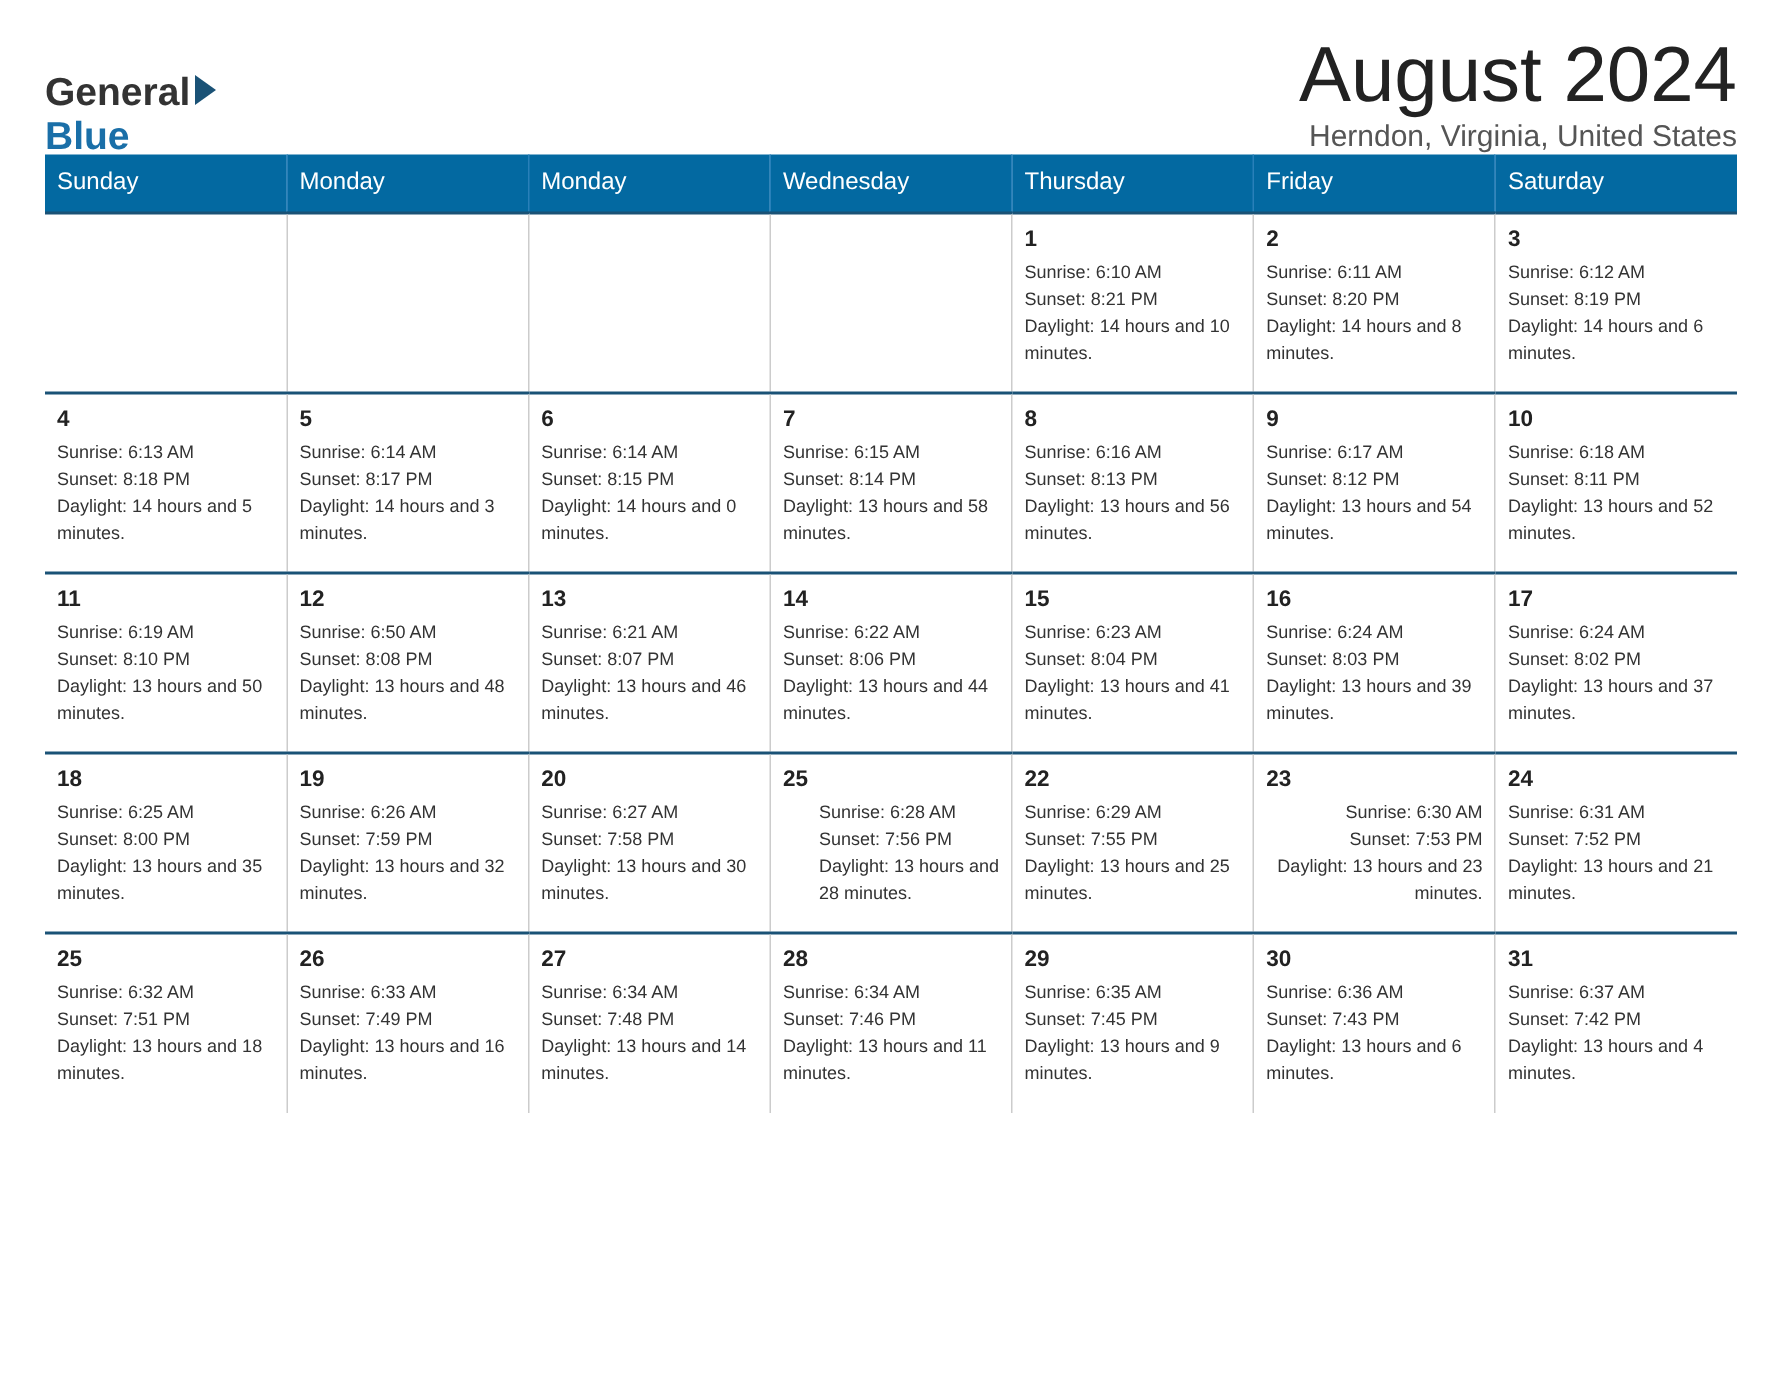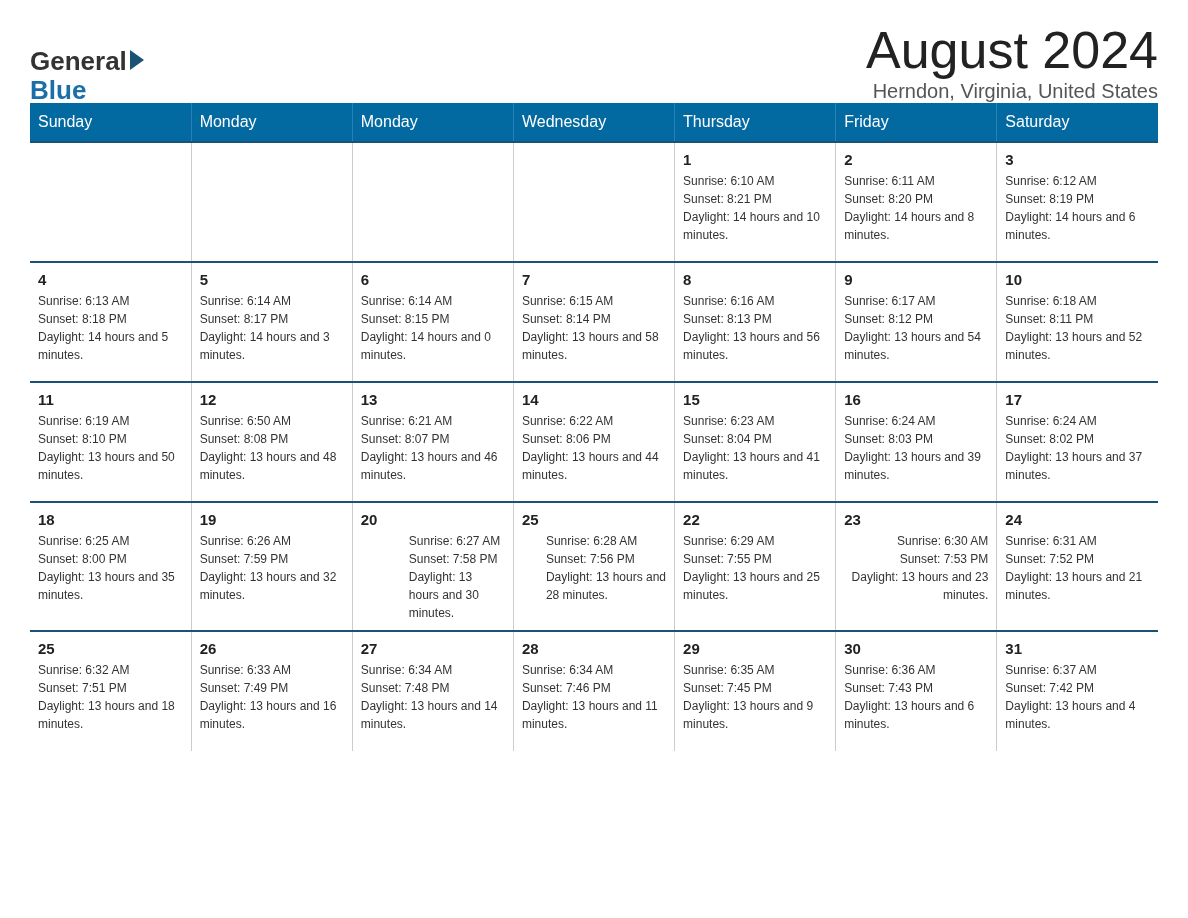--- a/index.html
+++ b/index.html
@@ -263,21 +263,21 @@
 Daylight: 13 hours and 35 minutes.</div>
         </td>
         <td>
           <span class="day-num">19</span>
           <div class="day-info" style="white-space: pre-line;">Sunrise: 6:26 AM
 Sunset: 7:59 PM
 Daylight: 13 hours and 32 minutes.</div>
         </td>
         <td>
           <span class="day-num">20</span>
-          <div class="day-info" style="white-space: pre-line; margin-left: 48px;">Sunrise: 6:27 AM
+          <div class="day-info" style="white-space: pre-line;">Sunrise: 6:27 AM
 Sunset: 7:58 PM
 Daylight: 13 hours and 30 minutes.</div>
         </td>
         <td>
           <span class="day-num">25</span>
           <div class="day-info" style="white-space: pre-line; margin-left: 24px;">Sunrise: 6:28 AM
 Sunset: 7:56 PM
 Daylight: 13 hours and 28 minutes.</div>
         </td>
         <td>

